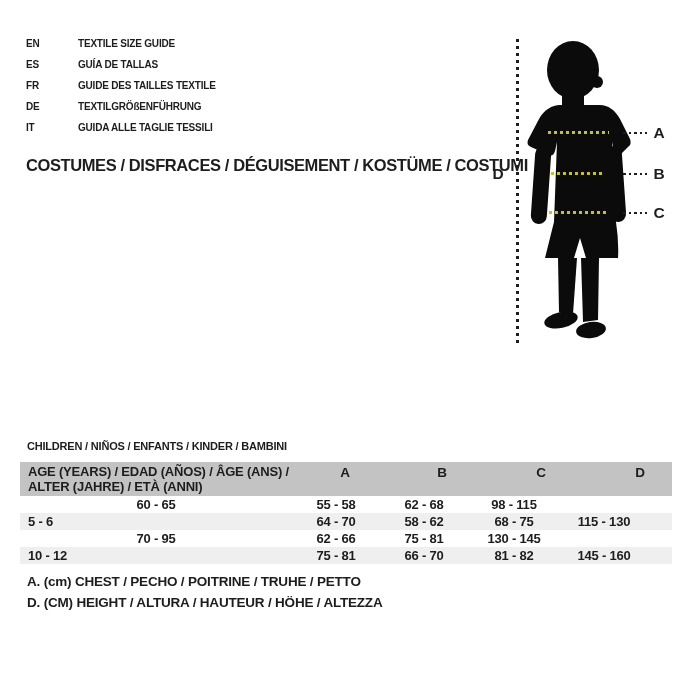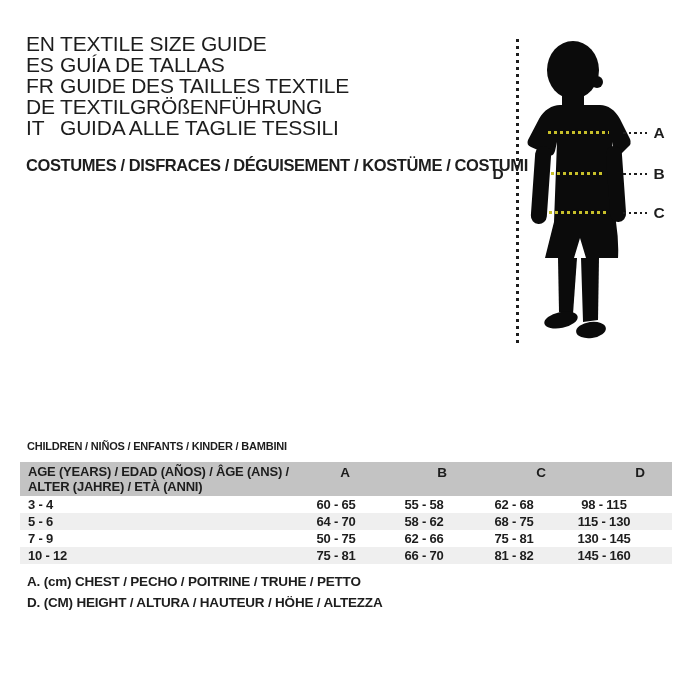--- a/index.html
+++ b/index.html
@@ -10,21 +10,21 @@
     --silhouette:#0b0b0b;
   }
   html,body{margin:0;padding:0;background:#fff;}
   .canvas{
     position:relative;width:700px;height:700px;background:#ffffff;overflow:hidden;
     font-family:"Liberation Sans","DejaVu Sans",sans-serif;color:var(--ink);
     letter-spacing:-0.2px;
   }
   
   .lang-block{position:absolute;left:26px;top:33px;}
-  .lang-row{display:flex;line-height:21px;font-size:21px;font-weight:400;}
+  .lang-row{display:flex;line-height:21px;font-size:10px;font-weight:700;gap:18px;}
   .lang-code{width:34px;flex:0 0 34px;}
   
   .category-title{
     position:absolute;left:26px;top:156px;font-size:16.5px;font-weight:700;
     letter-spacing:-0.4px;white-space:nowrap;
   }
   
   .figure{position:absolute;left:0;top:0;width:700px;height:420px;}
   .height-line{
     position:absolute;left:516px;top:39px;width:2.5px;height:308px;
@@ -148,38 +148,36 @@
         <div>ALTER (JAHRE) / ETÀ (ANNI)</div>
       </div>
       <div class="col-header">A</div>
       <div class="col-header">B</div>
       <div class="col-header">C</div>
       <div class="col-header">D</div>
       <div></div>
     </div>
 
     <div class="t-row t-data">
-      <div class="age-cell">3 - 4</div>
       <div class="val-cell">60 - 65</div>
       <div class="val-cell">55 - 58</div>
       <div class="val-cell">62 - 68</div>
       <div class="val-cell">98 - 115</div>
       <div></div>
     </div>
     <div class="t-row t-data alt">
       <div class="age-cell">5 - 6</div>
       <div class="val-cell">64 - 70</div>
       <div class="val-cell">58 - 62</div>
       <div class="val-cell">68 - 75</div>
       <div class="val-cell">115 - 130</div>
       <div></div>
     </div>
     <div class="t-row t-data">
-      <div class="age-cell">7 - 9</div>
-      <div class="val-cell">50 - 75</div>
+      <div class="val-cell">70 - 95</div>
       <div class="val-cell">62 - 66</div>
       <div class="val-cell">75 - 81</div>
       <div class="val-cell">130 - 145</div>
       <div></div>
     </div>
     <div class="t-row t-data alt">
       <div class="age-cell">10 - 12</div>
       <div class="val-cell">75 - 81</div>
       <div class="val-cell">66 - 70</div>
       <div class="val-cell">81 - 82</div>

